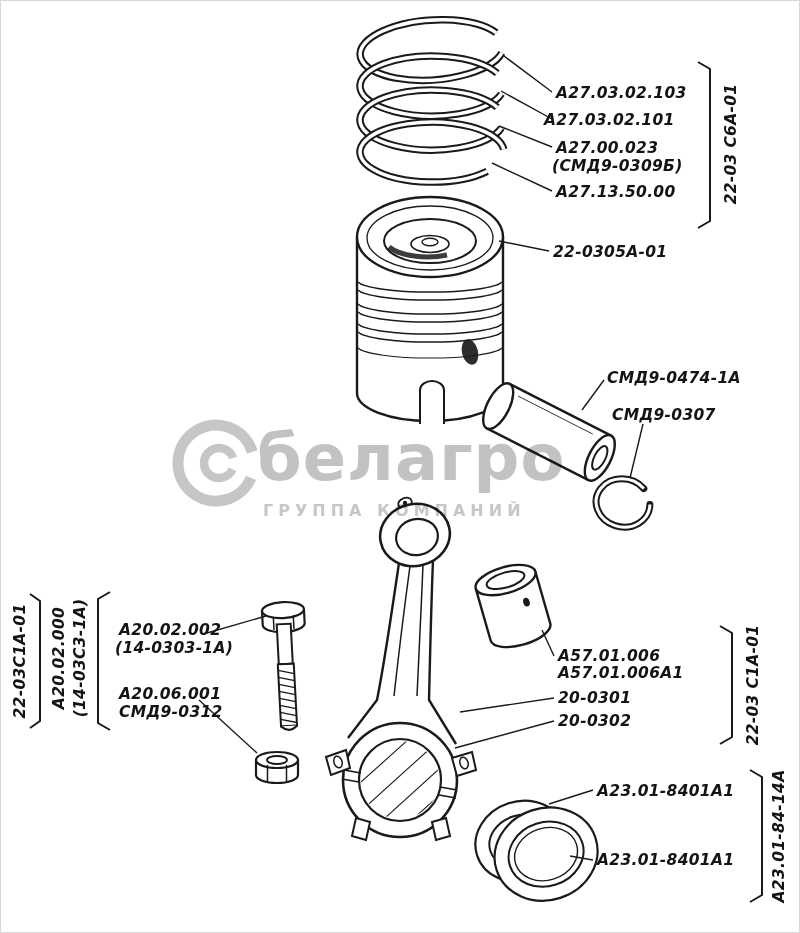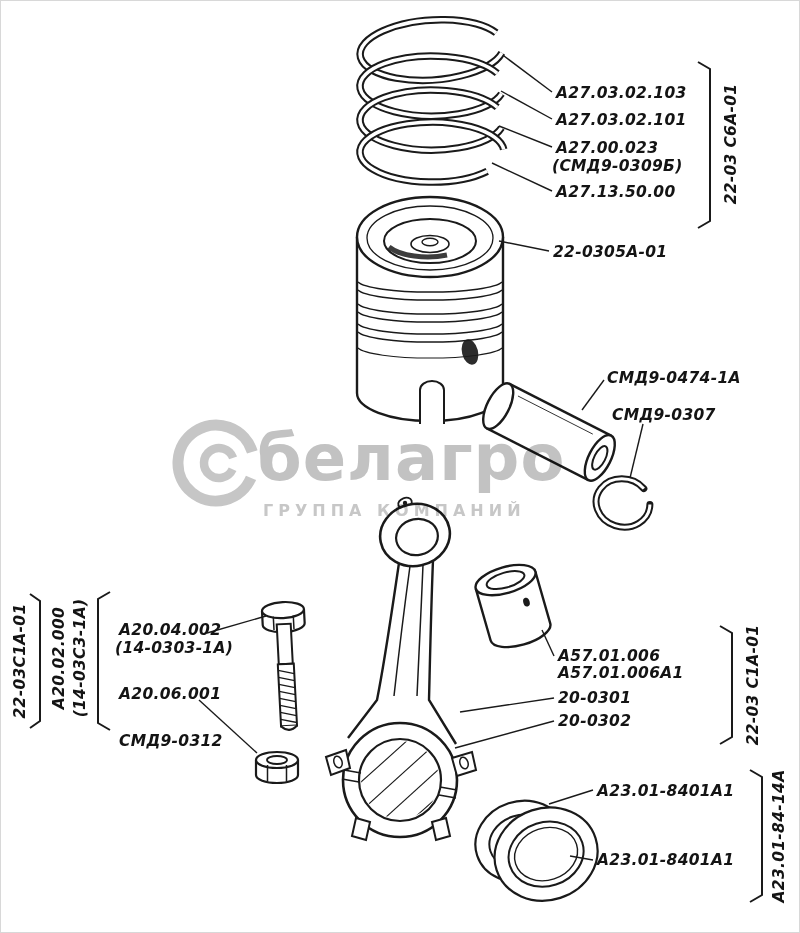--- a/index.html
+++ b/index.html
@@ -181,31 +181,31 @@
       <path d="M30 594 L40 601 L40 721 L30 728"></path>
     </g>
   </svg>
 
   <div class="watermark">
     <div class="wm-brand">белагро</div>
     <div class="wm-sub">ГРУППА КОМПАНИЙ</div>
   </div>
 
   <div class="lbl" style="left:556px;top:84px">А27.03.02.103</div>
-  <div class="lbl" style="left:556px;top:111px">А27.03.02.101</div>
+  <div class="lbl" style="left:544px;top:111px">А27.03.02.101</div>
   <div class="lbl" style="left:556px;top:139px">А27.00.023</div>
   <div class="lbl" style="left:552px;top:157px">(СМД9-0309Б)</div>
   <div class="lbl" style="left:556px;top:183px">А27.13.50.00</div>
   <div class="lbl" style="left:553px;top:243px">22-0305А-01</div>
   <div class="lbl" style="left:607px;top:369px">СМД9-0474-1А</div>
   <div class="lbl" style="left:612px;top:406px">СМД9-0307</div>
-  <div class="lbl" style="left:119px;top:621px">А20.04.002</div>
+  <div class="lbl" style="left:119px;top:621px">А20.02.002</div>
   <div class="lbl" style="left:115px;top:639px">(14-0303-1А)</div>
   <div class="lbl" style="left:119px;top:685px">А20.06.001</div>
-  <div class="lbl" style="left:119px;top:732px">СМД9-0312</div>
+  <div class="lbl" style="left:119px;top:703px">СМД9-0312</div>
   <div class="lbl" style="left:558px;top:647px">А57.01.006</div>
   <div class="lbl" style="left:558px;top:664px">А57.01.006А1</div>
   <div class="lbl" style="left:558px;top:689px">20-0301</div>
   <div class="lbl" style="left:558px;top:712px">20-0302</div>
   <div class="lbl" style="left:597px;top:782px">А23.01-8401А1</div>
   <div class="lbl" style="left:597px;top:851px">А23.01-8401А1</div>
 
   <div class="lbl vlbl" style="left:731px;top:144px">22-03 С6А-01</div>
   <div class="lbl vlbl" style="left:20px;top:661px">22-03С1А-01</div>
   <div class="lbl vlbl" style="left:59px;top:658px">А20.02.000</div>

